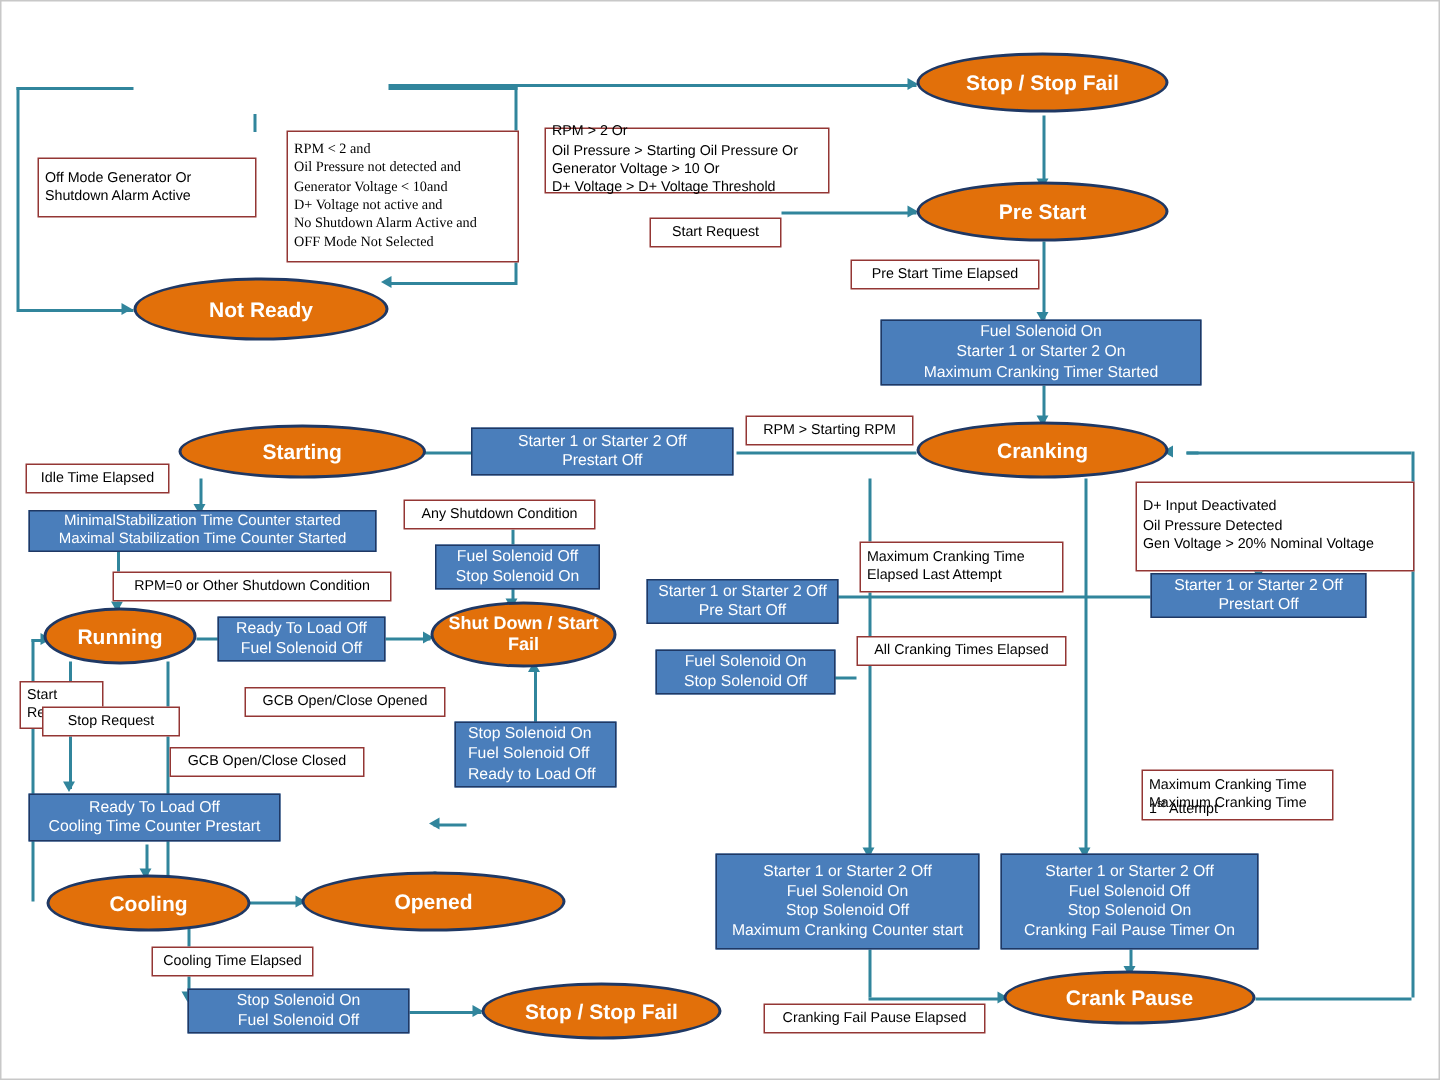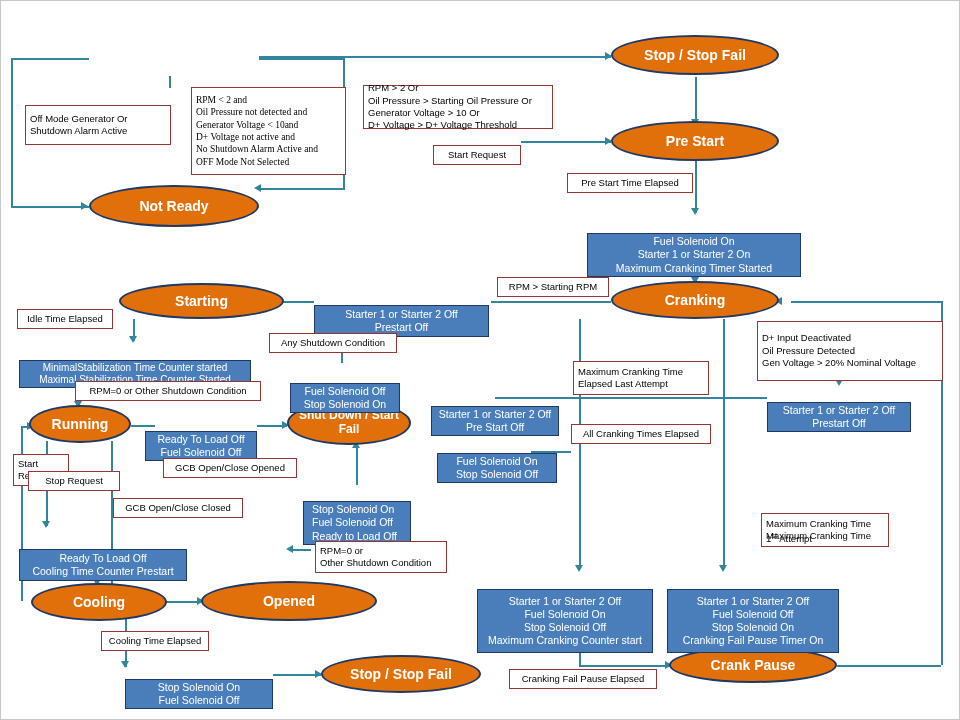--- a/index.html
+++ b/index.html
@@ -41,21 +41,20 @@
     color: #ffffff;
     display: flex;
     flex-direction: column;
     align-items: center;
     justify-content: center;
     text-align: center;
     box-sizing: border-box;
     font-size: 10.5px;
     line-height: 1.25;
     padding: 2px 4px;
-    margin-top: 20px;
   }
   
   .cond-box {
     position: absolute;
     background: #ffffff;
     border: 1px solid #943634;
     color: #000000;
     display: flex;
     flex-direction: column;
     justify-content: center;
@@ -369,24 +368,20 @@
   </div>
 
   <div class="cond-box center" style="left:27px; top:470px; width:92px; height:20px;align-items:center;">
     <span>Stop Request</span>
   </div>
 
   <div class="cond-box center" style="left:112px; top:497px; width:130px; height:20px;">
     <span>GCB Open/Close Closed</span>
   </div>
 
-  <div class="cond-box" style="left:314px; top:540px; width:132px; height:32px;">
-    <span>RPM=0 or</span>
-    <span>Other Shutdown Condition</span>
-  </div>
 
   <div class="cond-box" style="left:760px; top:512px; width:128px; height:34px;">
     <span>Maximum Cranking Time</span>
     <span>
       <span>Maximum Cranking Time</span>
     </span>
   </div>
   <div style="position:absolute; left:765px; top:530px; font-size:9.5px; font-family:'Liberation Sans', sans-serif; color:#000;">
     1<span class="sup">st</span> Attempt
   </div>

